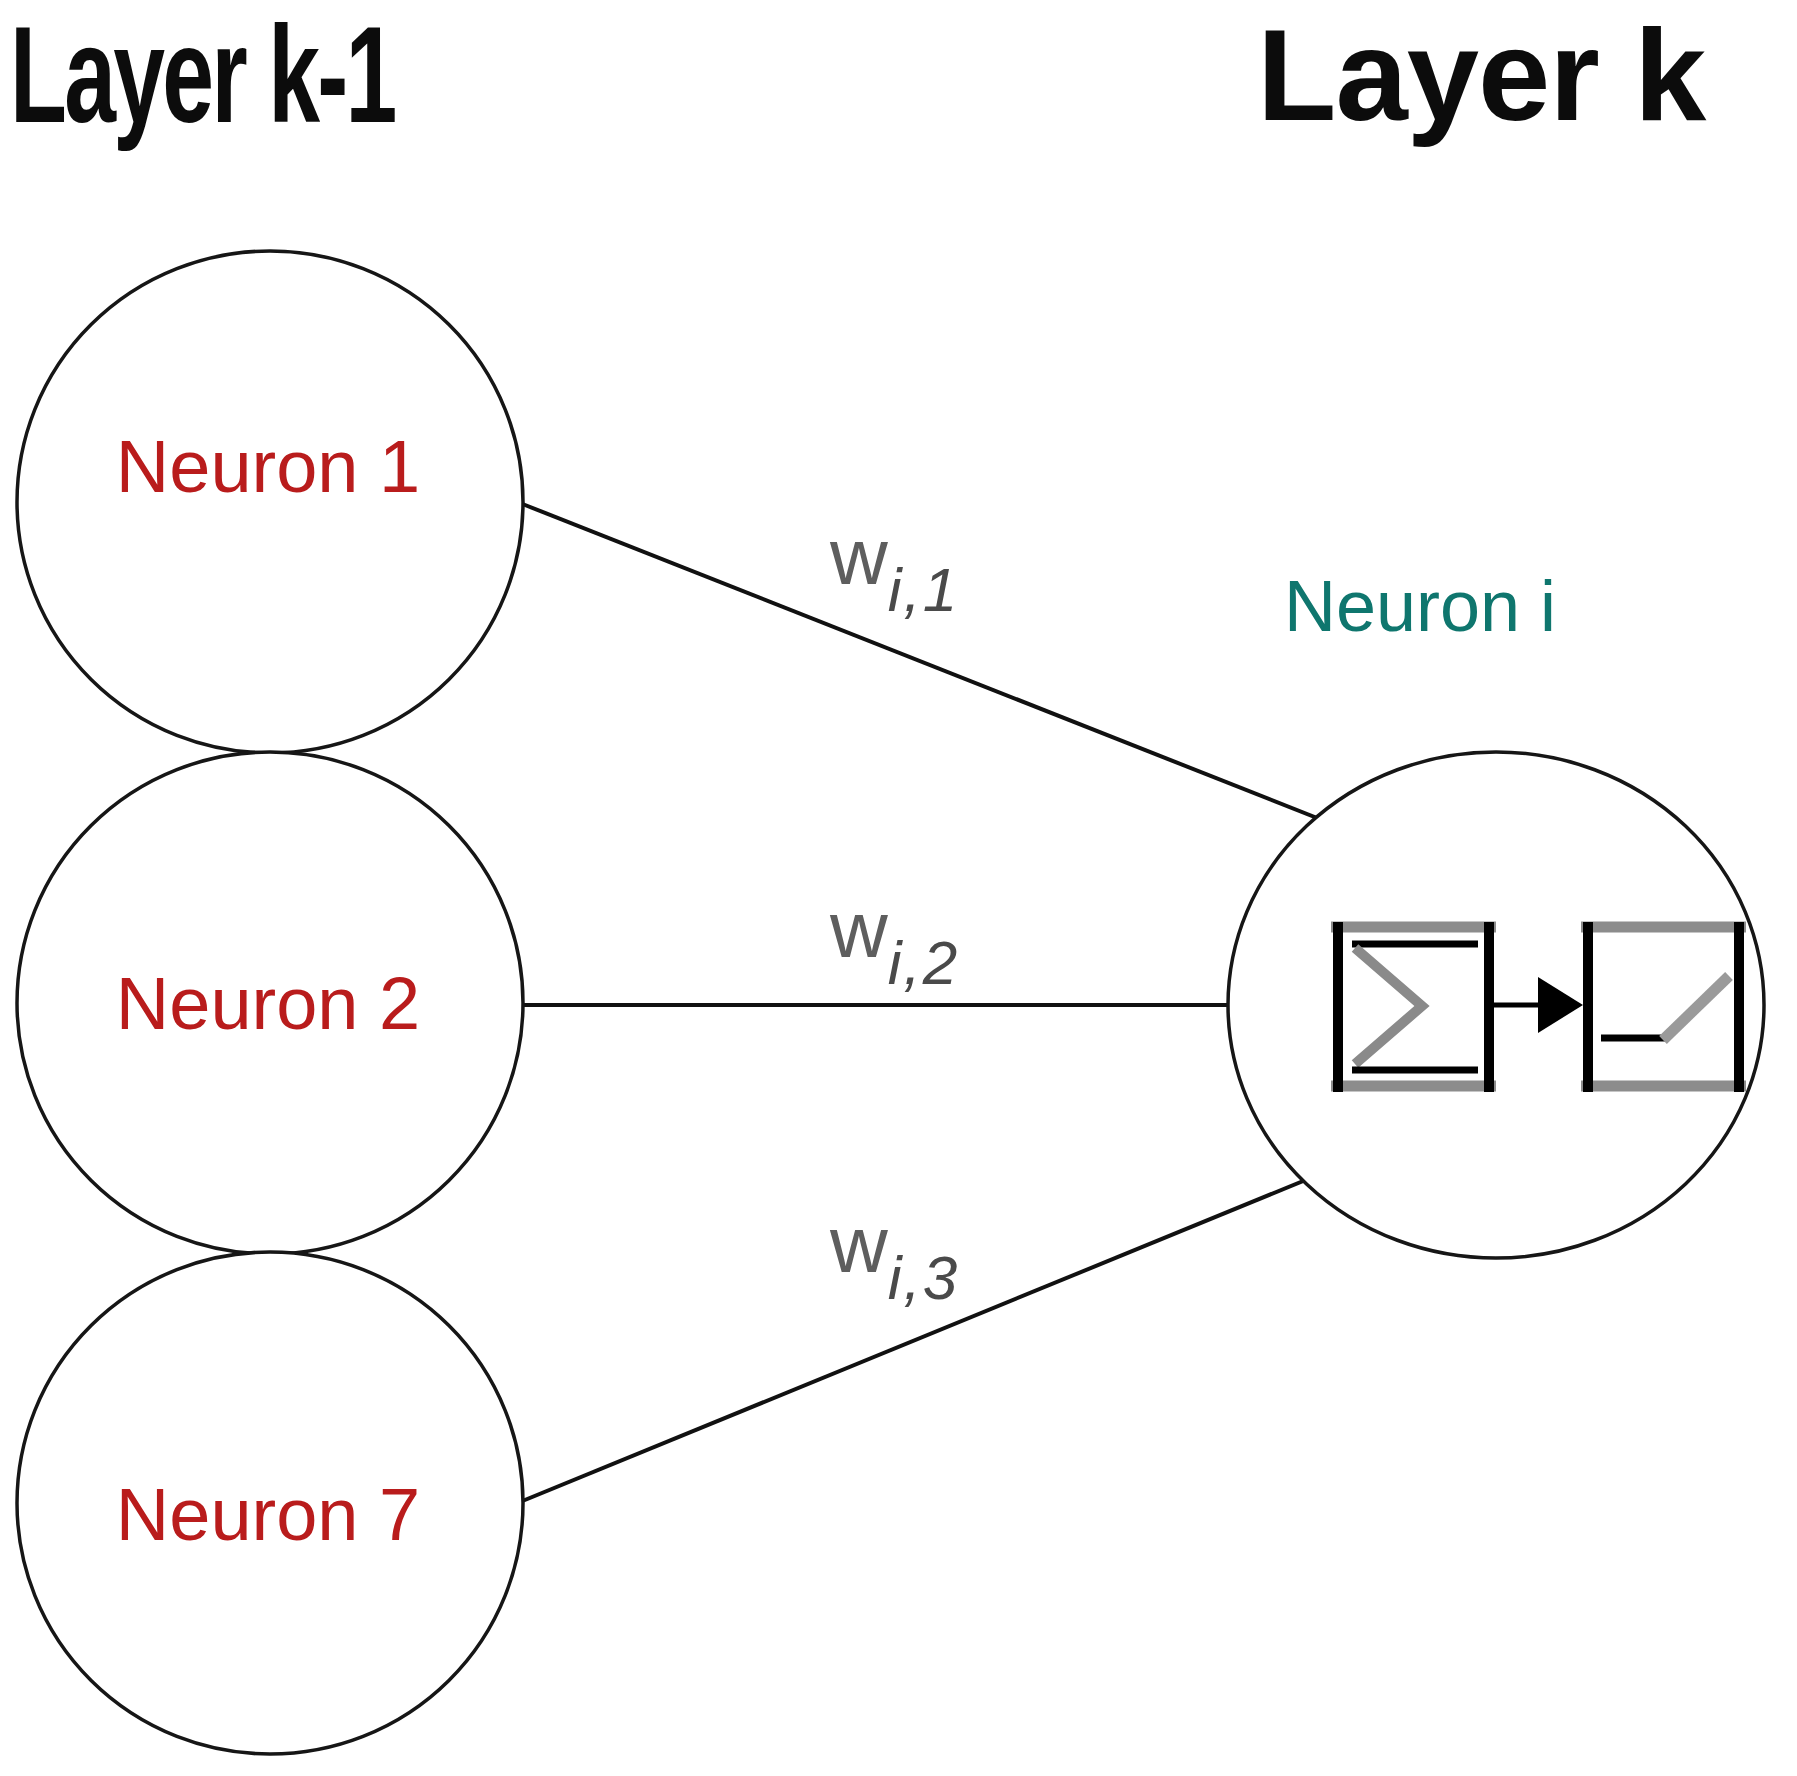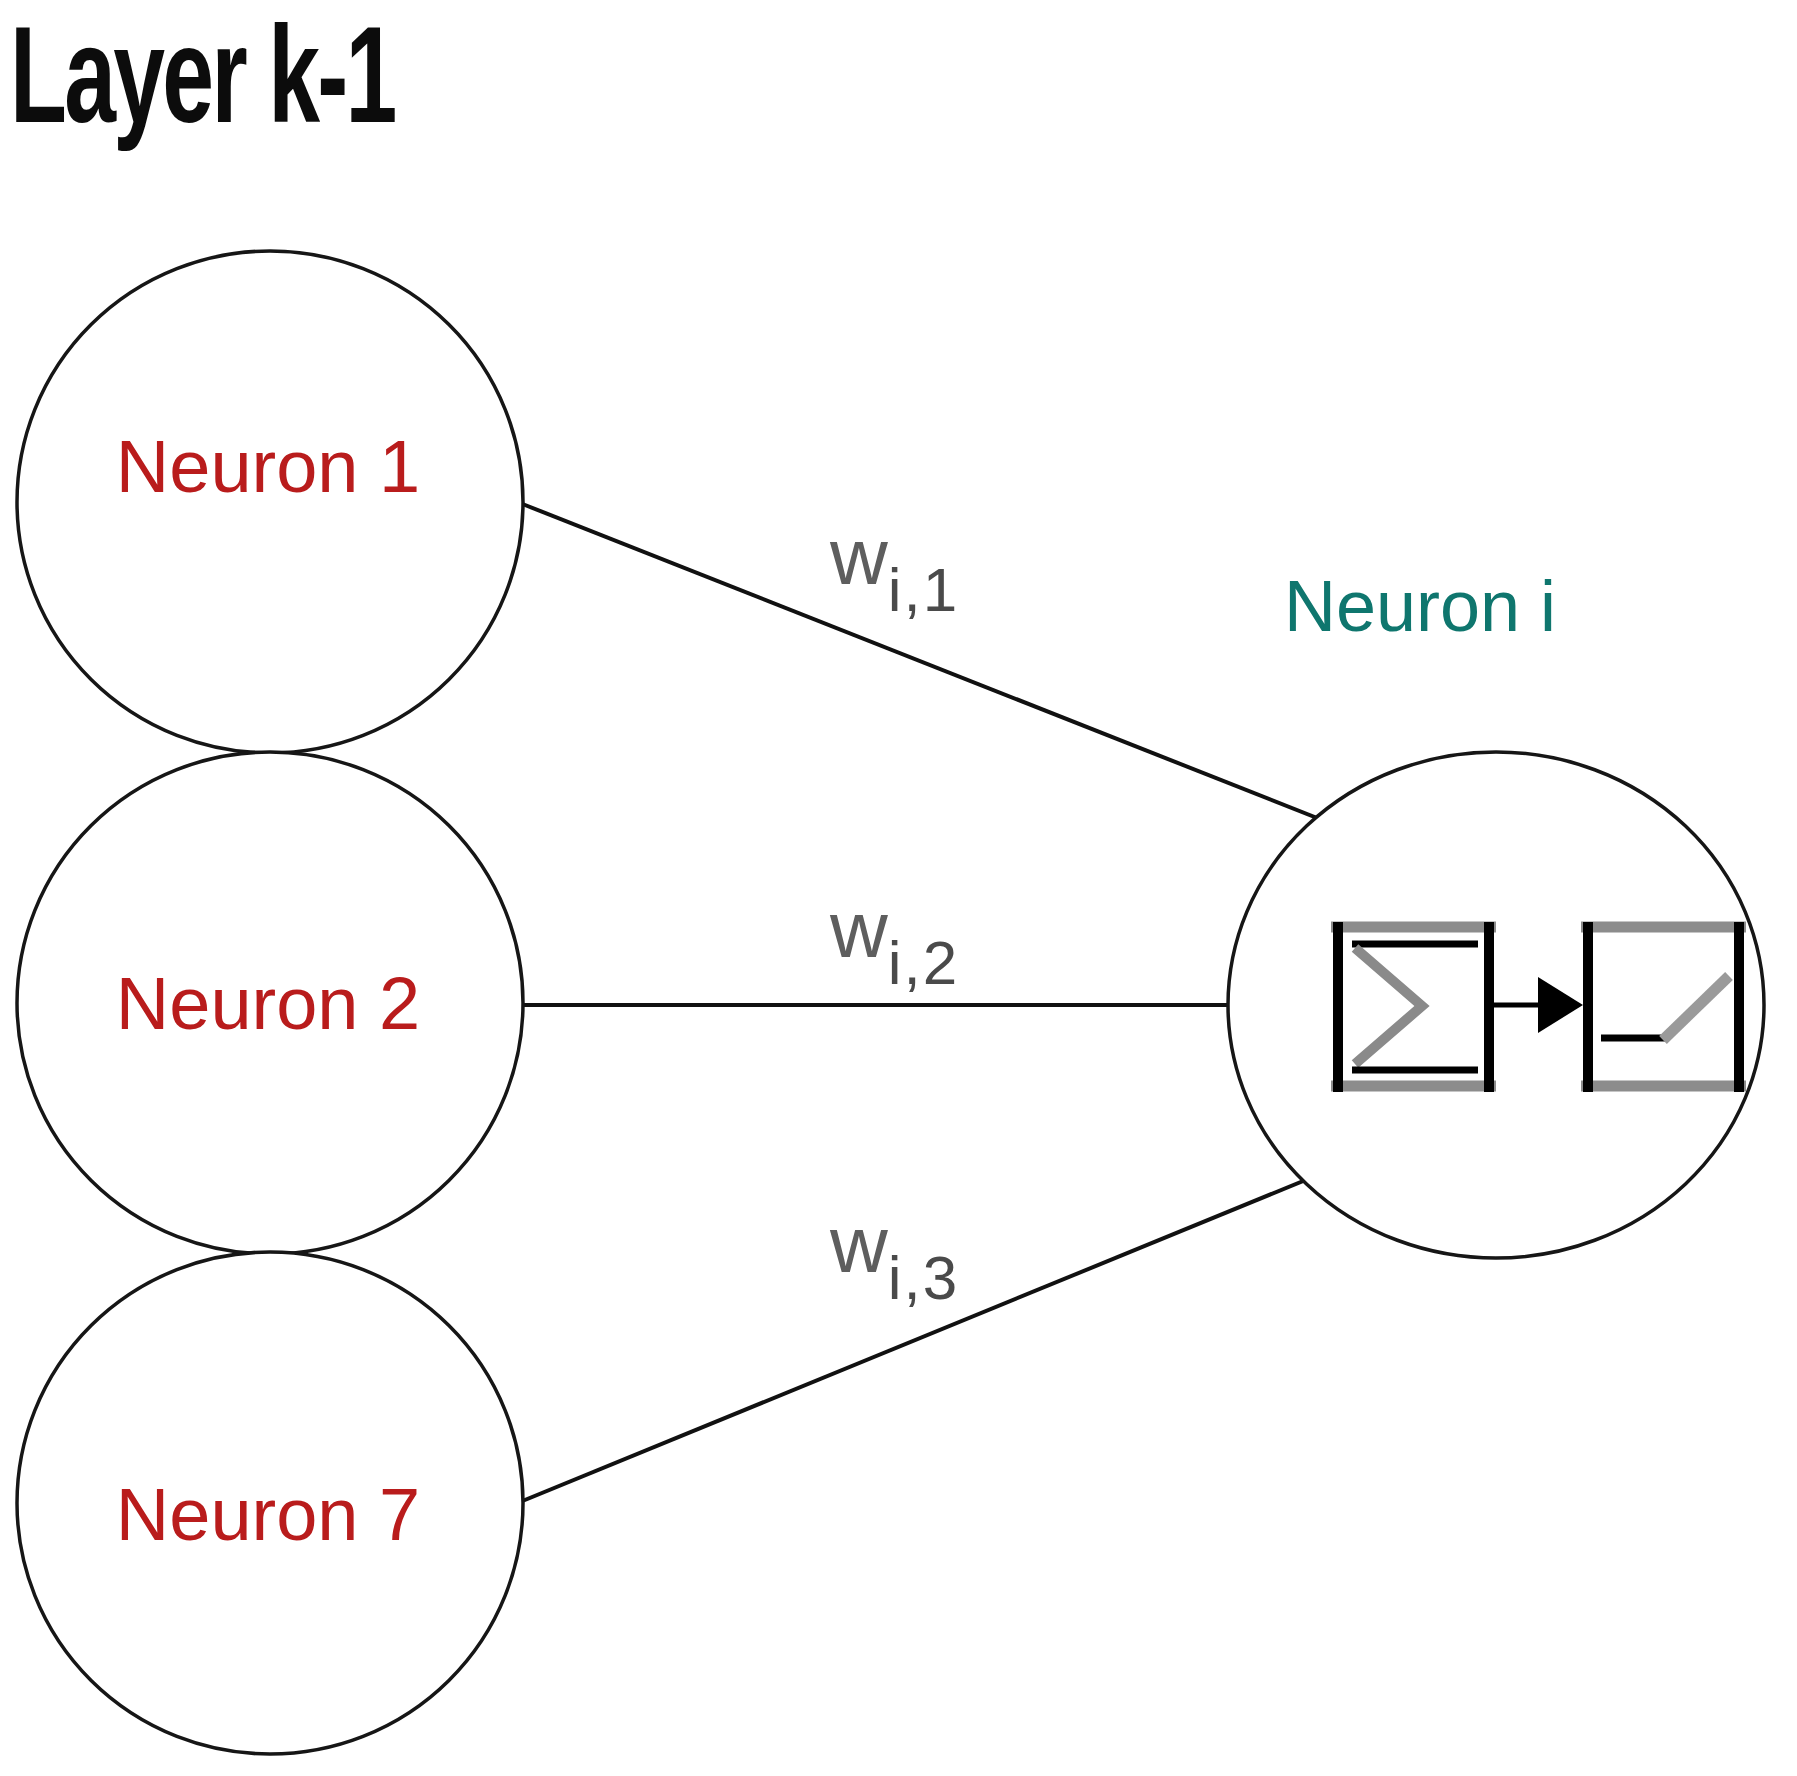--- a/index.html
+++ b/index.html
@@ -49,20 +49,21 @@
   }
   .weight-label .w-base{
     font-size:80px;
     color:#5e5e5e;
   }
   .weight-label .w-sub{
     font-size:62px;
     color:#4a4a4a;
     margin-top:42px;
     letter-spacing:2px;
+    font-style:italic;
   }
 </style>
 </head>
 <body>
 
 <div class="canvas">
 
   <svg width="1797" height="1776" viewBox="0 0 1797 1776">
 
     <line x1="520" y1="503" x2="1350" y2="831" stroke="#111111" stroke-width="4"></line>
@@ -94,20 +95,21 @@
       <line x1="1581" y1="927" x2="1746" y2="927" stroke="#8c8c8c" stroke-width="11"></line>
       <line x1="1581" y1="1086" x2="1746" y2="1086" stroke="#8c8c8c" stroke-width="11"></line>
       <line x1="1588" y1="922" x2="1588" y2="1092" stroke="#000000" stroke-width="10"></line>
       <line x1="1739" y1="922" x2="1739" y2="1092" stroke="#000000" stroke-width="10"></line>
       <line x1="1601" y1="1038" x2="1667" y2="1038" stroke="#000000" stroke-width="7"></line>
       <line x1="1663" y1="1040" x2="1729" y2="976" stroke="#9a9a9a" stroke-width="11"></line>
     </g>
   </svg>
 
   <div class="layer-title left">Layer k-1</div>
+  <div class="layer-title right">Layer k</div>
 
   <div class="neuron-label" style="left:268px;top:467px;">Neuron 1</div>
   <div class="neuron-label" style="left:268px;top:1004px;">Neuron 2</div>
   <div class="neuron-label" style="left:268px;top:1515px;">Neuron 7</div>
   <div class="neuron-label ni" style="left:1420px;top:606px;">Neuron i</div>
 
   <div class="weight-label" style="left:830px;top:517px;">
     <span class="w-base">w</span>
       <span class="w-sub">i,1</span>
   </div>

